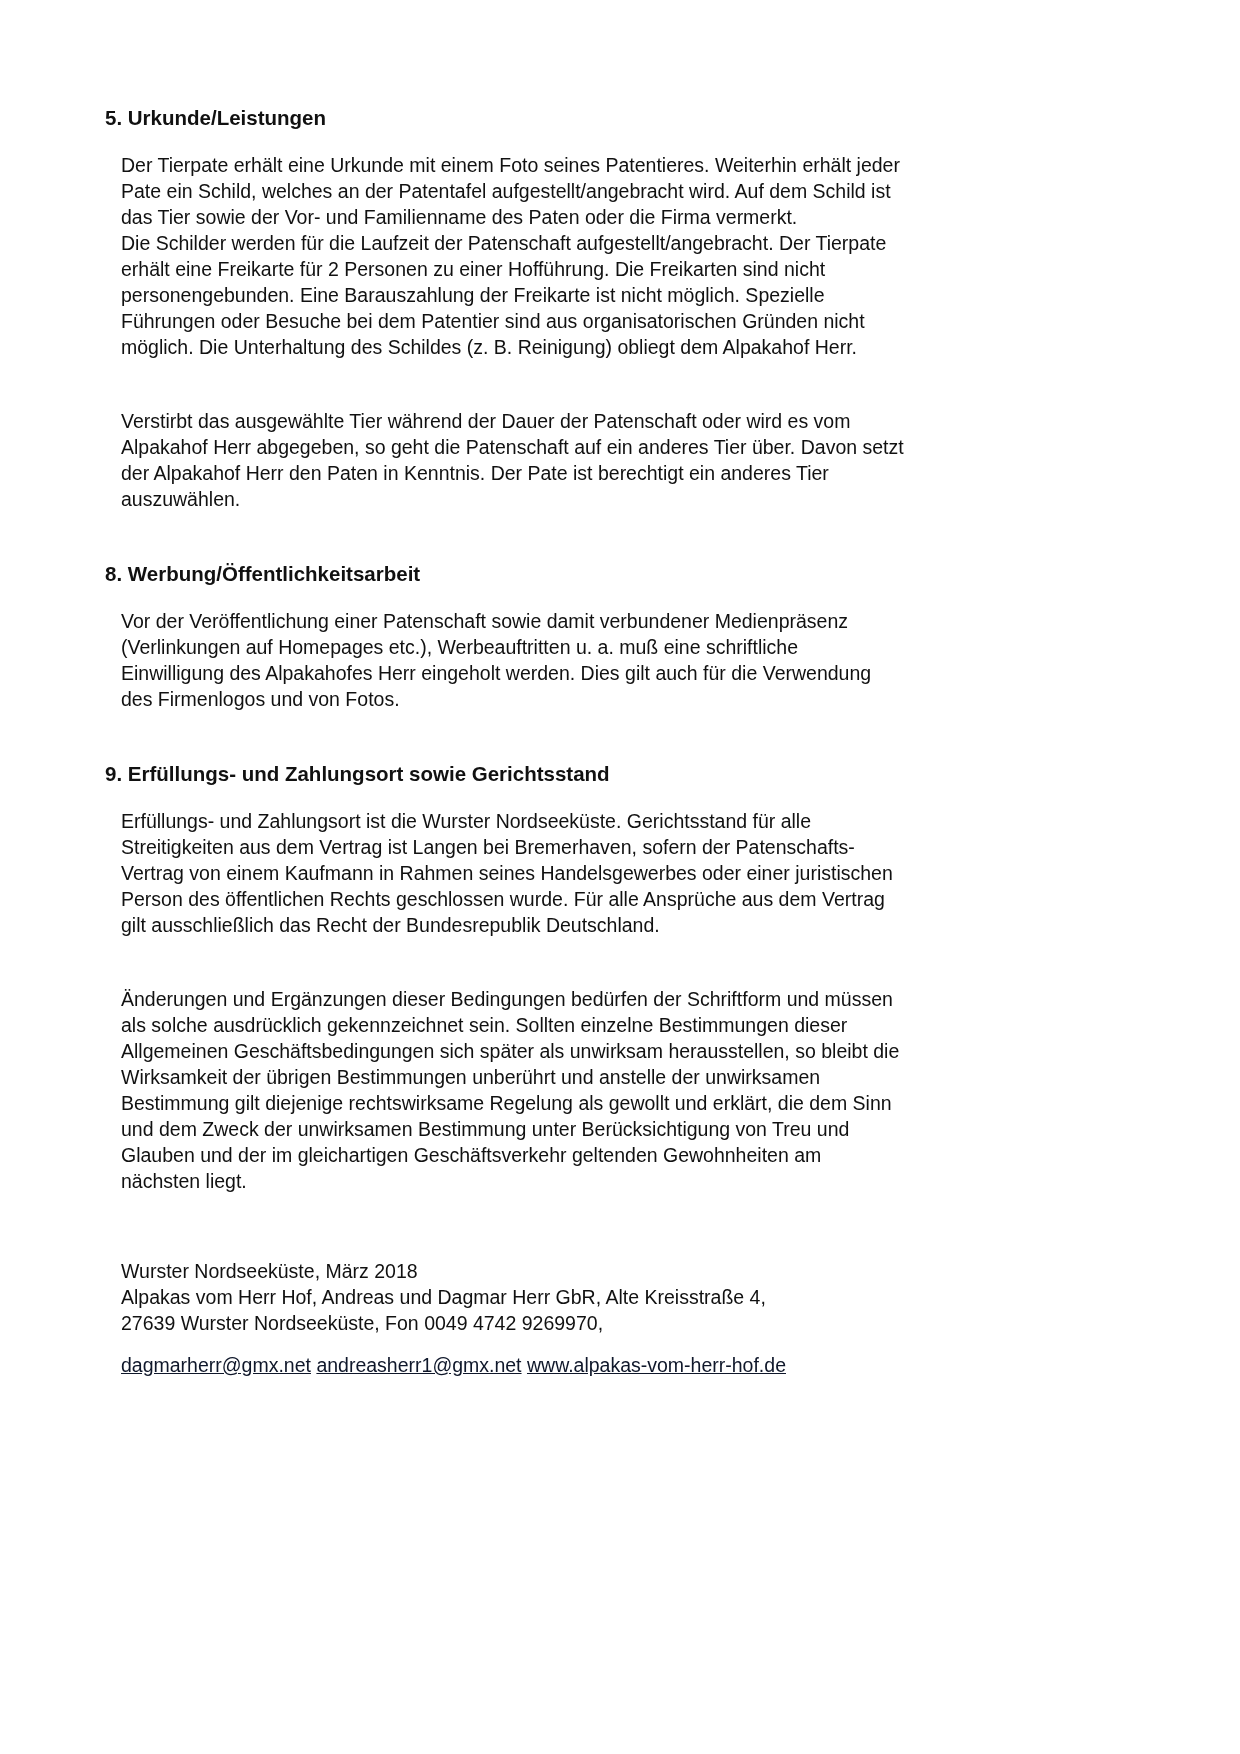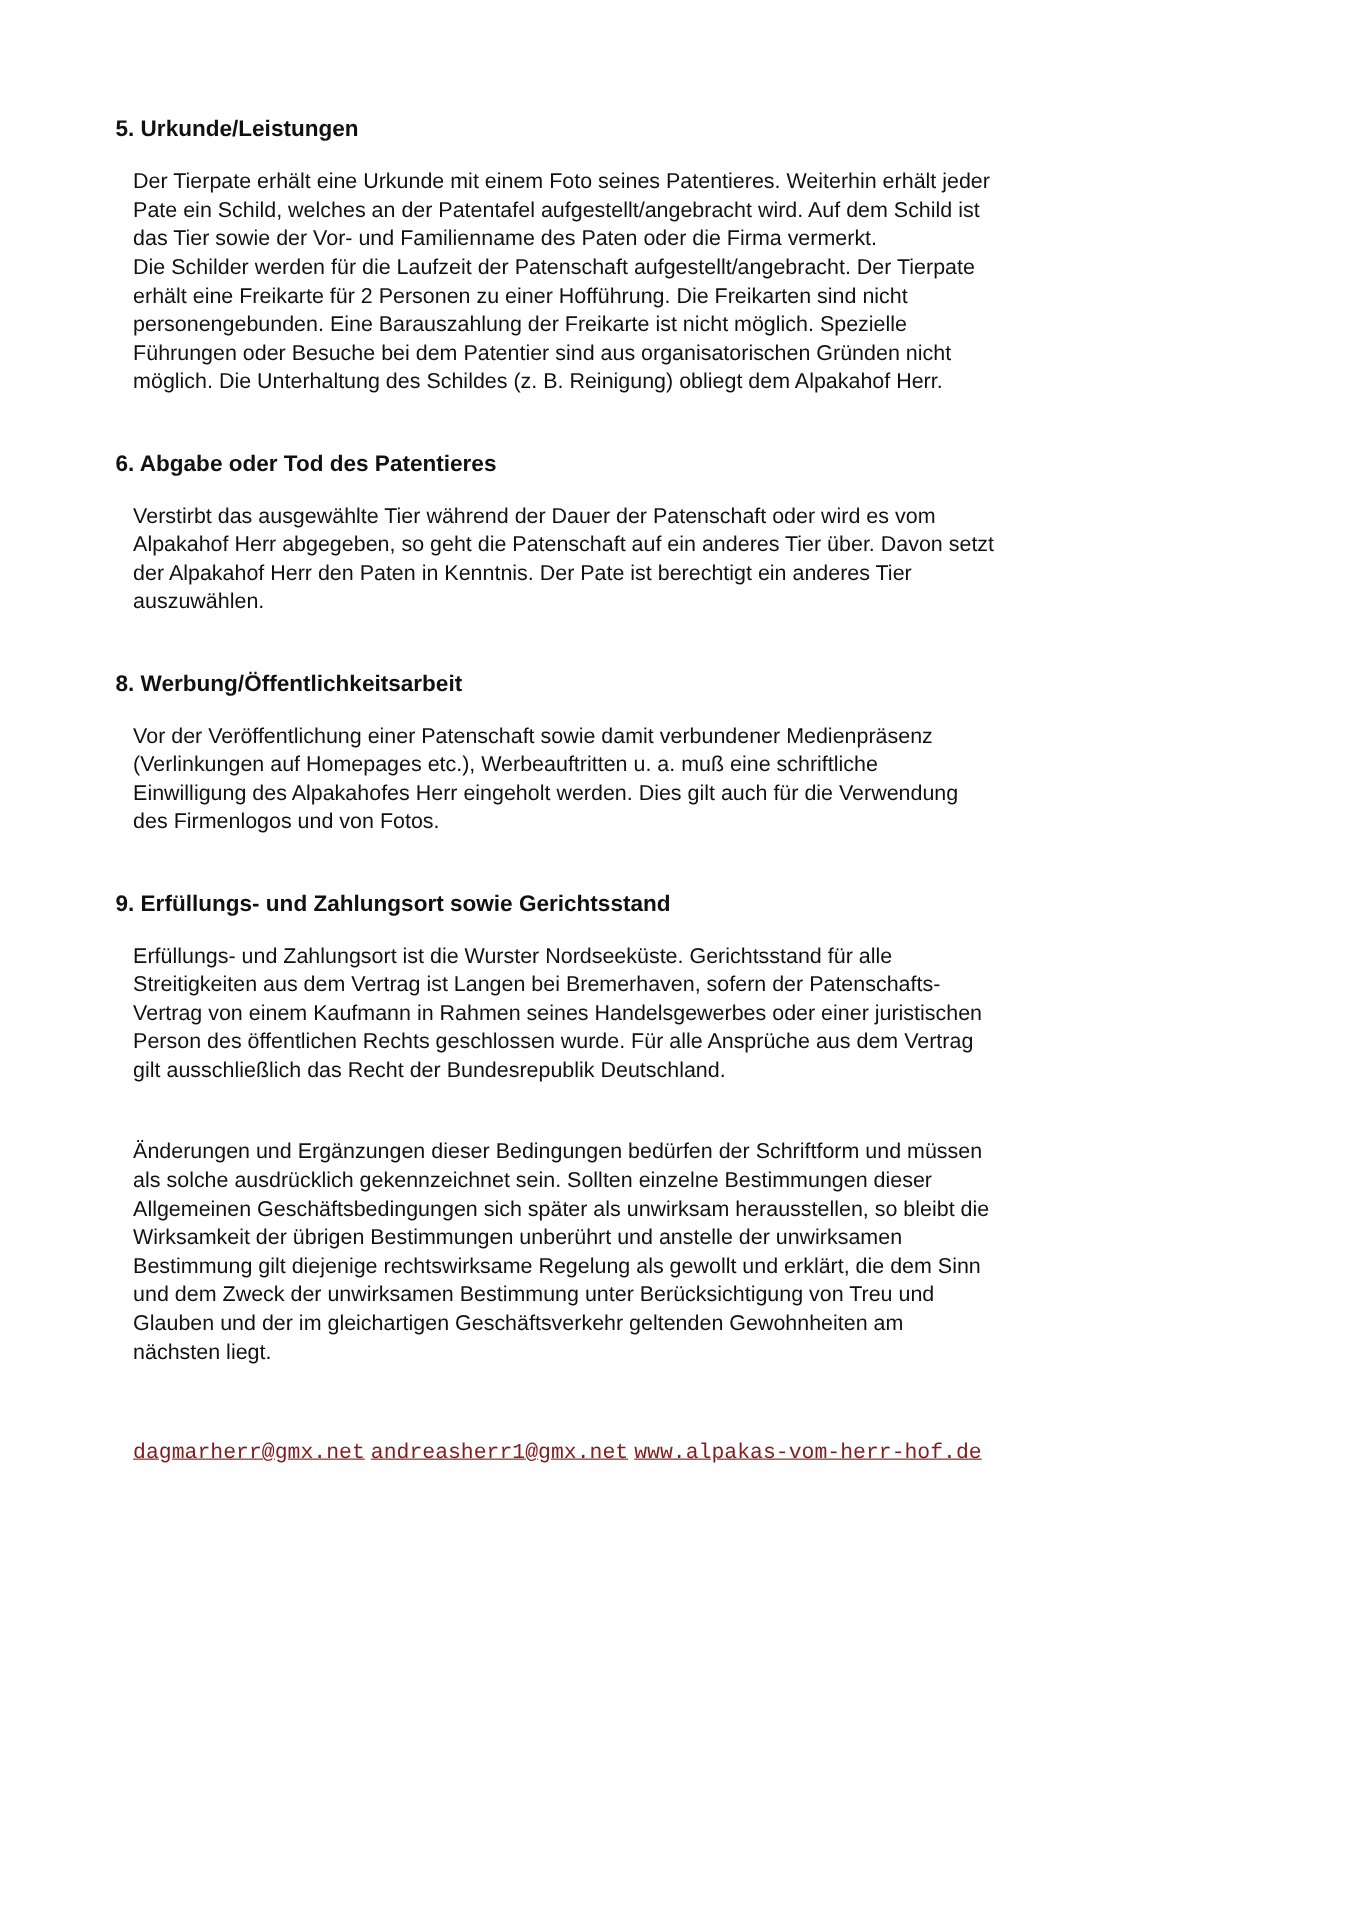--- a/index.html
+++ b/index.html
@@ -37,45 +37,43 @@
     color: #111111;
     white-space: pre-line;
   }
   .doc-footer {
     margin-top: 64px;
   }
   .doc-footer .links-line {
     white-space: normal;
   }
   .doc-footer a {
-    color: #7f1d1d;
+    color: #0f172a;
     text-decoration: underline;
     cursor: pointer;
-    font-family: Liberation Mono, monospace;
   }
 </style>
 </head>
 <body>
 
 <div class="page">
 
   <div class="doc-section">
     <h2>5. Urkunde/Leistungen</h2>
     <p>Der Tierpate erhält eine Urkunde mit einem Foto seines Patentieres. Weiterhin erhält jeder
 Pate ein Schild, welches an der Patentafel aufgestellt/angebracht wird. Auf dem Schild ist
 das Tier sowie der Vor- und Familienname des Paten oder die Firma vermerkt.
 Die Schilder werden für die Laufzeit der Patenschaft aufgestellt/angebracht. Der Tierpate
 erhält eine Freikarte für 2 Personen zu einer Hofführung. Die Freikarten sind nicht
 personengebunden. Eine Barauszahlung der Freikarte ist nicht möglich. Spezielle
 Führungen oder Besuche bei dem Patentier sind aus organisatorischen Gründen nicht
 möglich. Die Unterhaltung des Schildes (z. B. Reinigung) obliegt dem Alpakahof Herr.</p>
   </div>
 
   <div class="doc-section">
-    <h2>6. Abgabe oder Tod des Patentieres</h2>
     <p>Verstirbt das ausgewählte Tier während der Dauer der Patenschaft oder wird es vom
 Alpakahof Herr abgegeben, so geht die Patenschaft auf ein anderes Tier über. Davon setzt
 der Alpakahof Herr den Paten in Kenntnis. Der Pate ist berechtigt ein anderes Tier
 auszuwählen.</p>
   </div>
 
 
   <div class="doc-section">
     <h2>8. Werbung/Öffentlichkeitsarbeit</h2>
     <p>Vor der Veröffentlichung einer Patenschaft sowie damit verbundener Medienpräsenz
@@ -98,16 +96,19 @@
 als solche ausdrücklich gekennzeichnet sein. Sollten einzelne Bestimmungen dieser
 Allgemeinen Geschäftsbedingungen sich später als unwirksam herausstellen, so bleibt die
 Wirksamkeit der übrigen Bestimmungen unberührt und anstelle der unwirksamen
 Bestimmung gilt diejenige rechtswirksame Regelung als gewollt und erklärt, die dem Sinn
 und dem Zweck der unwirksamen Bestimmung unter Berücksichtigung von Treu und
 Glauben und der im gleichartigen Geschäftsverkehr geltenden Gewohnheiten am
 nächsten liegt.</p>
   </div>
 
   <div class="doc-footer">
+    <p>Wurster Nordseeküste, März 2018
+Alpakas vom Herr Hof, Andreas und Dagmar Herr GbR, Alte Kreisstraße 4,
+27639 Wurster Nordseeküste, Fon 0049 4742 9269970,</p>
     <p class="links-line"><a>dagmarherr@gmx.net</a> <a>andreasherr1@gmx.net</a> <a>www.alpakas-vom-herr-hof.de</a></p>
   </div>
 
 </div>
 
 </body></html>

